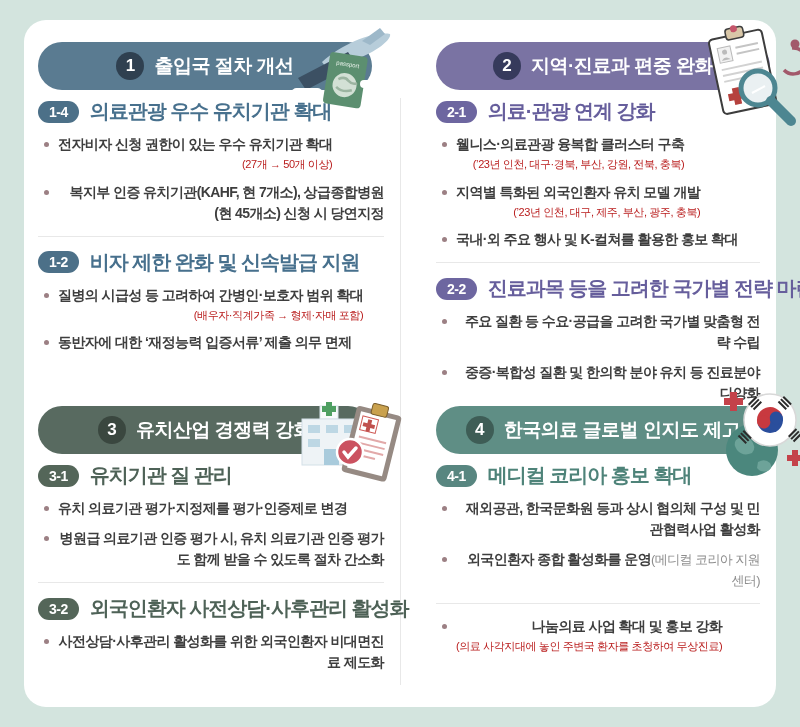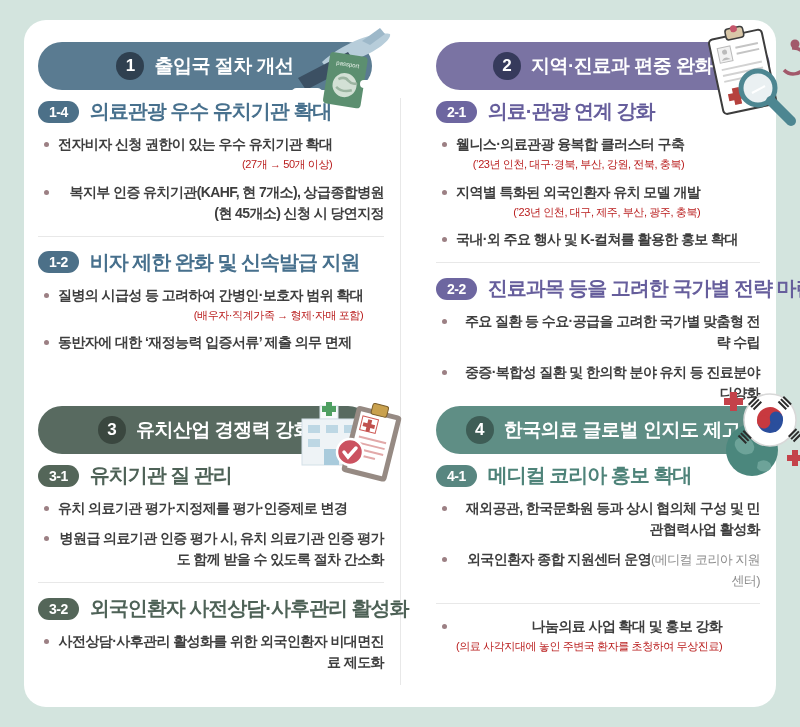--- a/index.html
+++ b/index.html
@@ -328,21 +328,21 @@
           <span class="badge">4-1</span>
           <span class="shead">메디컬 코리아 홍보 확대</span>
         </div>
         <ul class="items">
           <li class="item">
             <span class="dot"></span>
             <span class="itext"><span class="main">재외공관, 한국문화원 등과 상시 협의체 구성 및 민관협력사업 활성화</span></span>
           </li>
           <li class="item">
             <span class="dot"></span>
-            <span class="itext"><span class="main">외국인환자 종합 지원센터 운영</span><span class="suffix">(메디컬 코리아 지원센터)</span></span>
+            <span class="itext"><span class="main">외국인환자 종합 활성화를 운영</span><span class="suffix">(메디컬 코리아 지원센터)</span></span>
           </li>
         </ul>
       </div>
 
       <hr class="hdiv">
 
       <div class="sub">
         <ul class="items">
           <li class="item">
             <span class="dot"></span>

